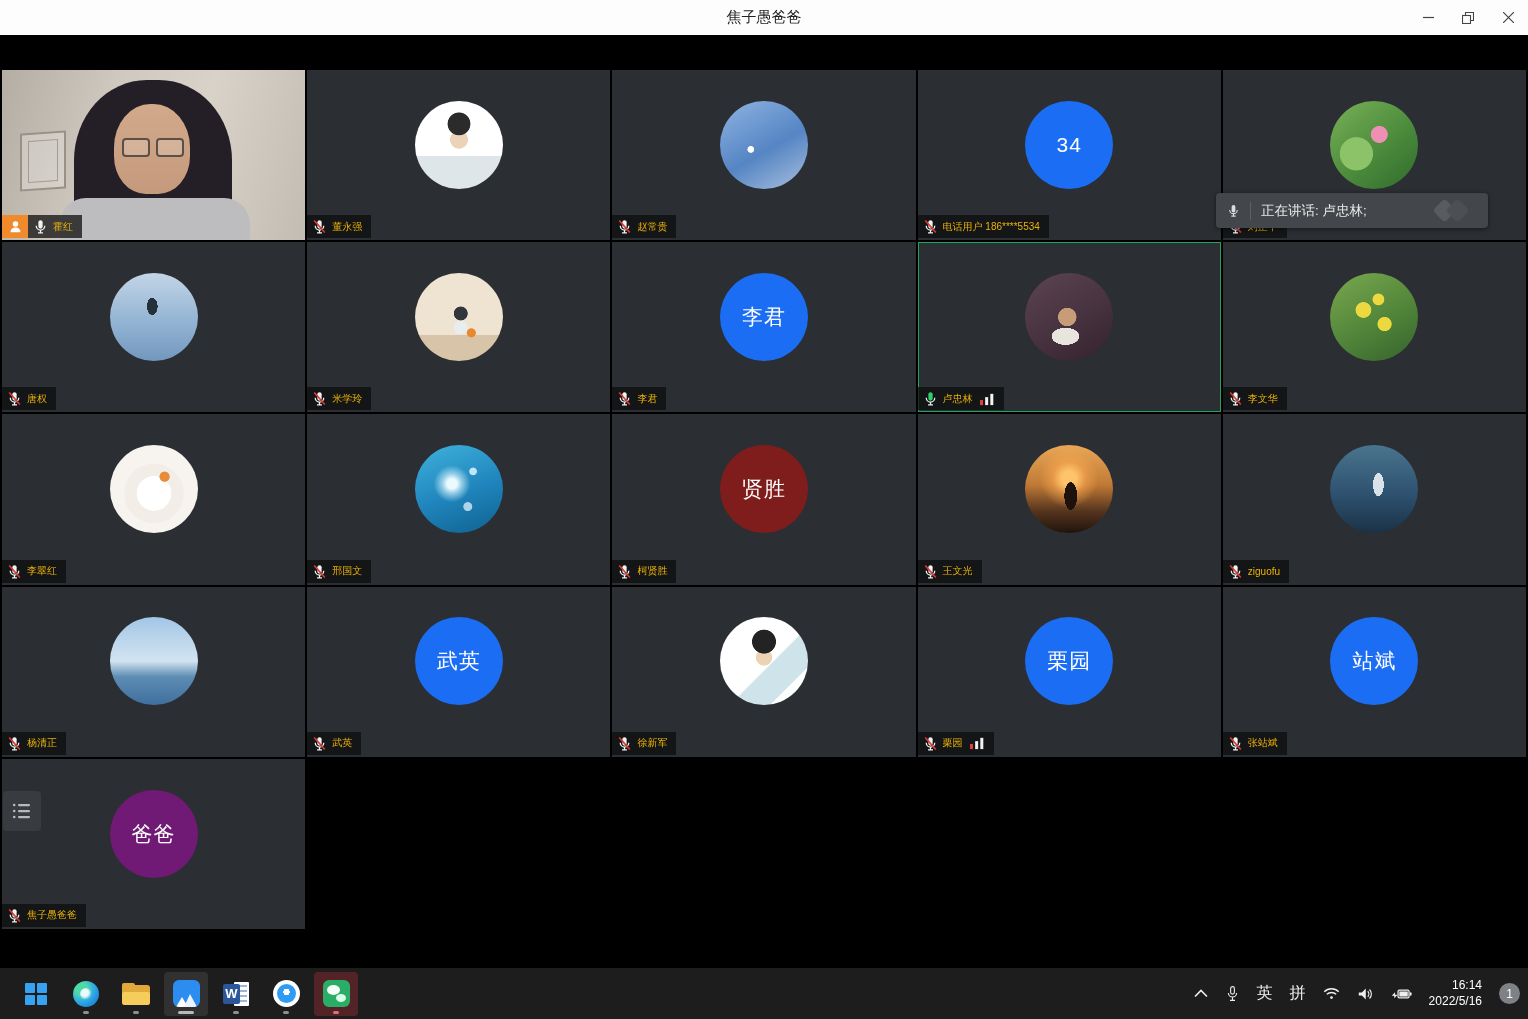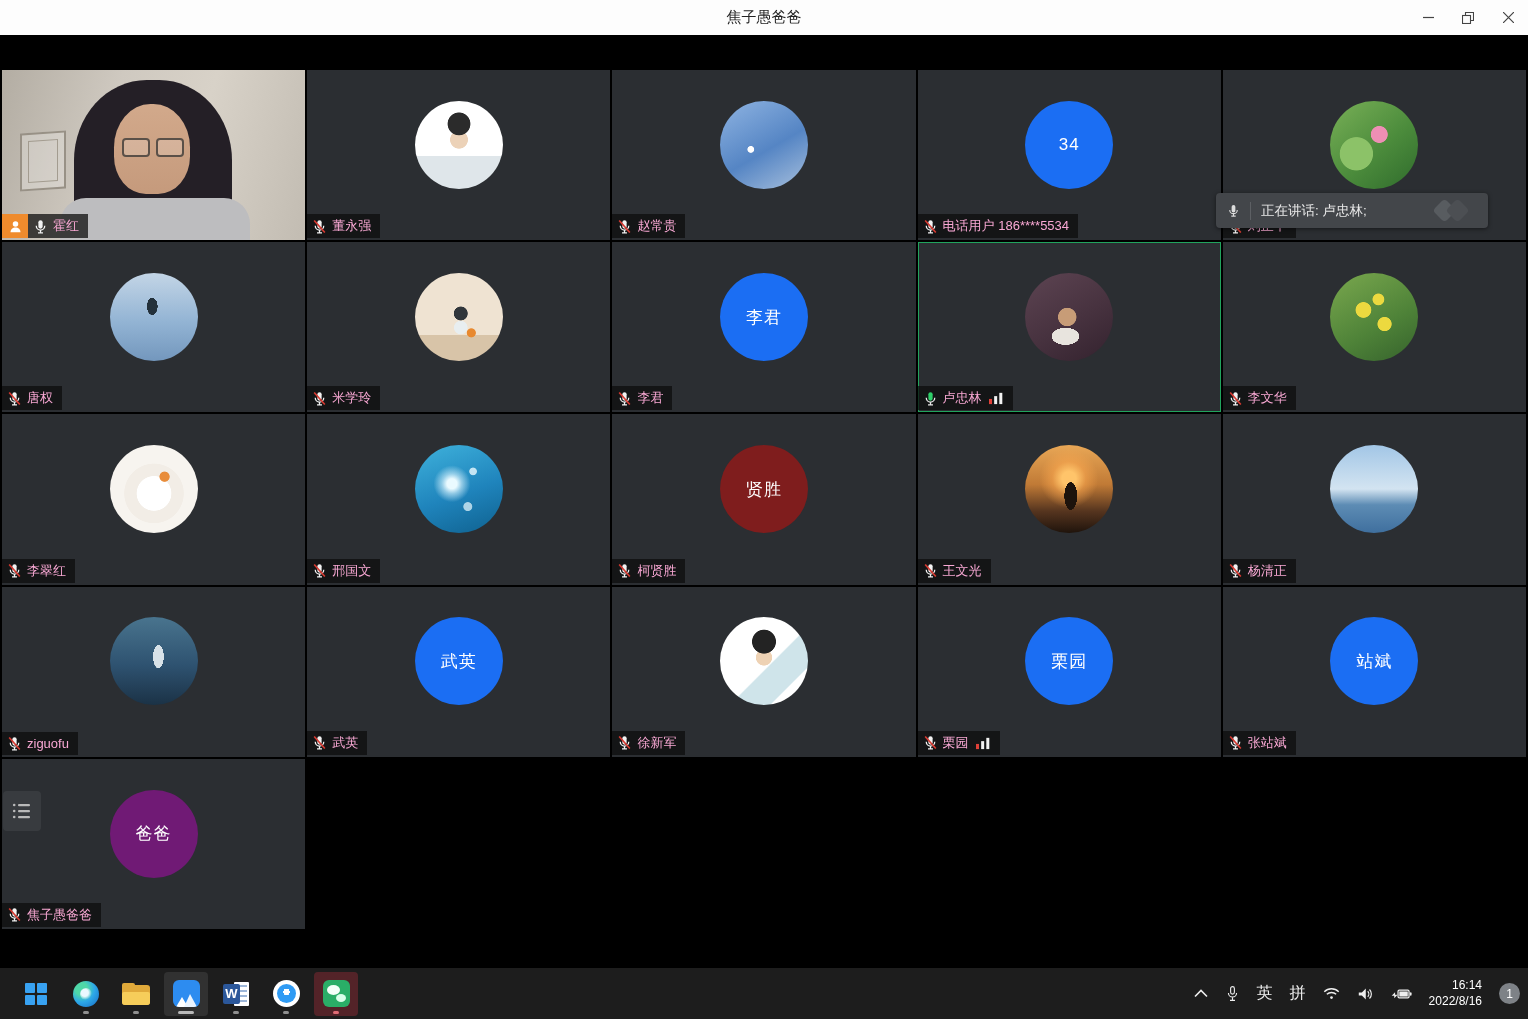--- a/index.html
+++ b/index.html
@@ -16,21 +16,21 @@
 
   
   .stage { position:absolute; top:35px; left:0; right:0; bottom:51px; background:#000; }
   .grid { position:absolute; top:35px; left:2px; right:2px; bottom:39px;
     display:grid; grid-template-columns:repeat(5,1fr); grid-template-rows:repeat(5,1fr); gap:2px; }
   .tile { position:relative; background:#2b2e32; overflow:hidden; }
   .tile.speaking { outline:1px solid #21a45d; outline-offset:-1px; }
   .avatar { position:absolute; left:50%; top:44%; width:88px; height:88px; margin:-44px 0 0 -44px;
     border-radius:50%; }
   .avatar.initials { display:flex; align-items:center; justify-content:center;
-    color:#fff; font-size:17px; letter-spacing:1px; }
+    color:#fff; font-size:21px; letter-spacing:1px; }
 
   
   .video-scene { position:absolute; inset:0; background:linear-gradient(105deg,#b3ada3 0%,#cfc9c0 35%,#d8d2c8 62%,#c2bcb2 100%); }
   .vs-frame { position:absolute; left:18px; top:62px; width:46px; height:58px;
     border:2px solid #989186; background:rgba(255,255,255,.25); transform:skewY(-4deg); }
   .vs-frame::after { content:""; position:absolute; inset:6px; border:1px solid #a39c90; }
   .vs-hair { position:absolute; left:72px; top:10px; width:158px; height:175px;
     background:#241f26; border-radius:46% 46% 18% 18%; }
   .vs-face { position:absolute; left:112px; top:34px; width:76px; height:90px;
     background:linear-gradient(180deg,#d2a98b 0%,#c59a7c 100%); border-radius:48% 48% 42% 42%; }
@@ -38,21 +38,21 @@
   .vs-glasses::before,.vs-glasses::after { content:""; position:absolute; top:0; width:24px; height:15px;
     border:2px solid #5a5048; border-radius:4px; background:rgba(255,255,255,.18); }
   .vs-glasses::before{left:0;} .vs-glasses::after{right:0;}
   .vs-shirt { position:absolute; left:58px; bottom:0; width:190px; height:42px;
     background:#bdbdbf; border-radius:26px 26px 0 0; }
 
   
   .name-chip { position:absolute; left:0; bottom:2px; display:flex; align-items:stretch; z-index:2; }
   .host-badge { width:26px; background:#ef8b2d; display:flex; align-items:center; justify-content:center; }
   .chip-main { background:rgba(12,12,12,.74); display:flex; align-items:center; gap:4px; padding:3px 9px 3px 4px; }
-  .chip-main .p-name { color:#f9a8d4; font-size:13px; white-space:nowrap; }
+  .chip-main .p-name { color:#eab308; font-size:10px; white-space:nowrap; }
   .mic-wrap { display:flex; align-items:center; }
   .sig-wrap { display:flex; align-items:center; margin-left:3px; }
 
   
   .toast { position:absolute; left:1216px; top:158px; width:272px; height:35px; background:#43464a;
     border-radius:4px; display:flex; align-items:center; padding:0 10px; z-index:5;
     box-shadow:0 1px 4px rgba(0,0,0,.5); }
   .toast-div { width:1px; height:18px; background:#5d6064; margin:0 10px 0 9px; }
   .toast-text { color:#e9e9e9; font-size:13.5px; flex:1; white-space:nowrap; }
   .toast-logo { position:relative; width:46px; height:24px; opacity:.55; }
@@ -421,52 +421,52 @@
                 <path d="M4.5 3.5l15 17" stroke="#d63a31" stroke-width="2.4"></path>
               </svg>
             </span>
         <span class="p-name">王文光</span>
 
       </span>
     </div>
   </div>
       <div class="tile">
 
+    <div class="avatar" style="background: radial-gradient(10% 22% at 55% 45%, rgb(216, 226, 232) 0px, rgb(216, 226, 232) 60%, transparent 61%), linear-gradient(rgb(73, 116, 142) 0%, rgb(46, 82, 112) 55%, rgb(27, 50, 70) 100%);"></div>
+    <div class="name-chip">
+
+      <span class="chip-main">
+        <span class="mic-wrap">
+              <svg width="17" height="17" viewBox="0 0 24 24">
+                <path d="M12 3a3 3 0 0 1 3 3v6a3 3 0 0 1-6 0V6a3 3 0 0 1 3-3z" fill="#f2f2f2"></path>
+                <path d="M6 11a6 6 0 0 0 12 0" fill="none" stroke="#f2f2f2" stroke-width="1.8"></path>
+                <path d="M12 17v3M8.5 21h7" stroke="#f2f2f2" stroke-width="1.8" fill="none"></path>
+                <path d="M4.5 3.5l15 17" stroke="#d63a31" stroke-width="2.4"></path>
+              </svg>
+            </span>
+        <span class="p-name">ziguofu</span>
+
+      </span>
+    </div>
+  </div>
+      <div class="tile">
+
     <div class="avatar" style="background: linear-gradient(rgb(162, 198, 230) 0%, rgb(211, 228, 241) 50%, rgb(93, 140, 180) 68%, rgb(63, 111, 158) 100%);"></div>
     <div class="name-chip">
 
       <span class="chip-main">
         <span class="mic-wrap">
               <svg width="17" height="17" viewBox="0 0 24 24">
                 <path d="M12 3a3 3 0 0 1 3 3v6a3 3 0 0 1-6 0V6a3 3 0 0 1 3-3z" fill="#f2f2f2"></path>
                 <path d="M6 11a6 6 0 0 0 12 0" fill="none" stroke="#f2f2f2" stroke-width="1.8"></path>
                 <path d="M12 17v3M8.5 21h7" stroke="#f2f2f2" stroke-width="1.8" fill="none"></path>
                 <path d="M4.5 3.5l15 17" stroke="#d63a31" stroke-width="2.4"></path>
               </svg>
             </span>
         <span class="p-name">杨清正</span>
-
-      </span>
-    </div>
-  </div>
-      <div class="tile">
-
-    <div class="avatar" style="background: radial-gradient(10% 22% at 55% 45%, rgb(216, 226, 232) 0px, rgb(216, 226, 232) 60%, transparent 61%), linear-gradient(rgb(73, 116, 142) 0%, rgb(46, 82, 112) 55%, rgb(27, 50, 70) 100%);"></div>
-    <div class="name-chip">
-
-      <span class="chip-main">
-        <span class="mic-wrap">
-              <svg width="17" height="17" viewBox="0 0 24 24">
-                <path d="M12 3a3 3 0 0 1 3 3v6a3 3 0 0 1-6 0V6a3 3 0 0 1 3-3z" fill="#f2f2f2"></path>
-                <path d="M6 11a6 6 0 0 0 12 0" fill="none" stroke="#f2f2f2" stroke-width="1.8"></path>
-                <path d="M12 17v3M8.5 21h7" stroke="#f2f2f2" stroke-width="1.8" fill="none"></path>
-                <path d="M4.5 3.5l15 17" stroke="#d63a31" stroke-width="2.4"></path>
-              </svg>
-            </span>
-        <span class="p-name">ziguofu</span>
 
       </span>
     </div>
   </div>
       <div class="tile">
 
     <div class="avatar initials" style="background: rgb(27, 110, 243);">武英</div>
     <div class="name-chip">
 
       <span class="chip-main">
@@ -682,17 +682,17 @@
     <span class="tray-item">
       <svg width="22" height="14" viewBox="0 0 26 16" fill="none">
           <path d="M2 10 l4-4 v3 h3 l-4 4 v-3 Z" fill="#eee"></path>
           <rect x="9.5" y="3.5" width="13" height="9" rx="1.5" stroke="#eee" stroke-width="1.5"></rect>
           <rect x="23.5" y="6" width="2" height="4" rx="1" fill="#eee"></rect>
           <rect x="11" y="5" width="10" height="6" fill="#eee"></rect>
         </svg>
     </span>
     <div class="clock">
       <div>16:14</div>
-      <div>2022/8/16</div>
+      <div>2022/5/16</div>
     </div>
     <div class="notif-badge">1</div>
   </div>
 </div>
 
 </body></html>

